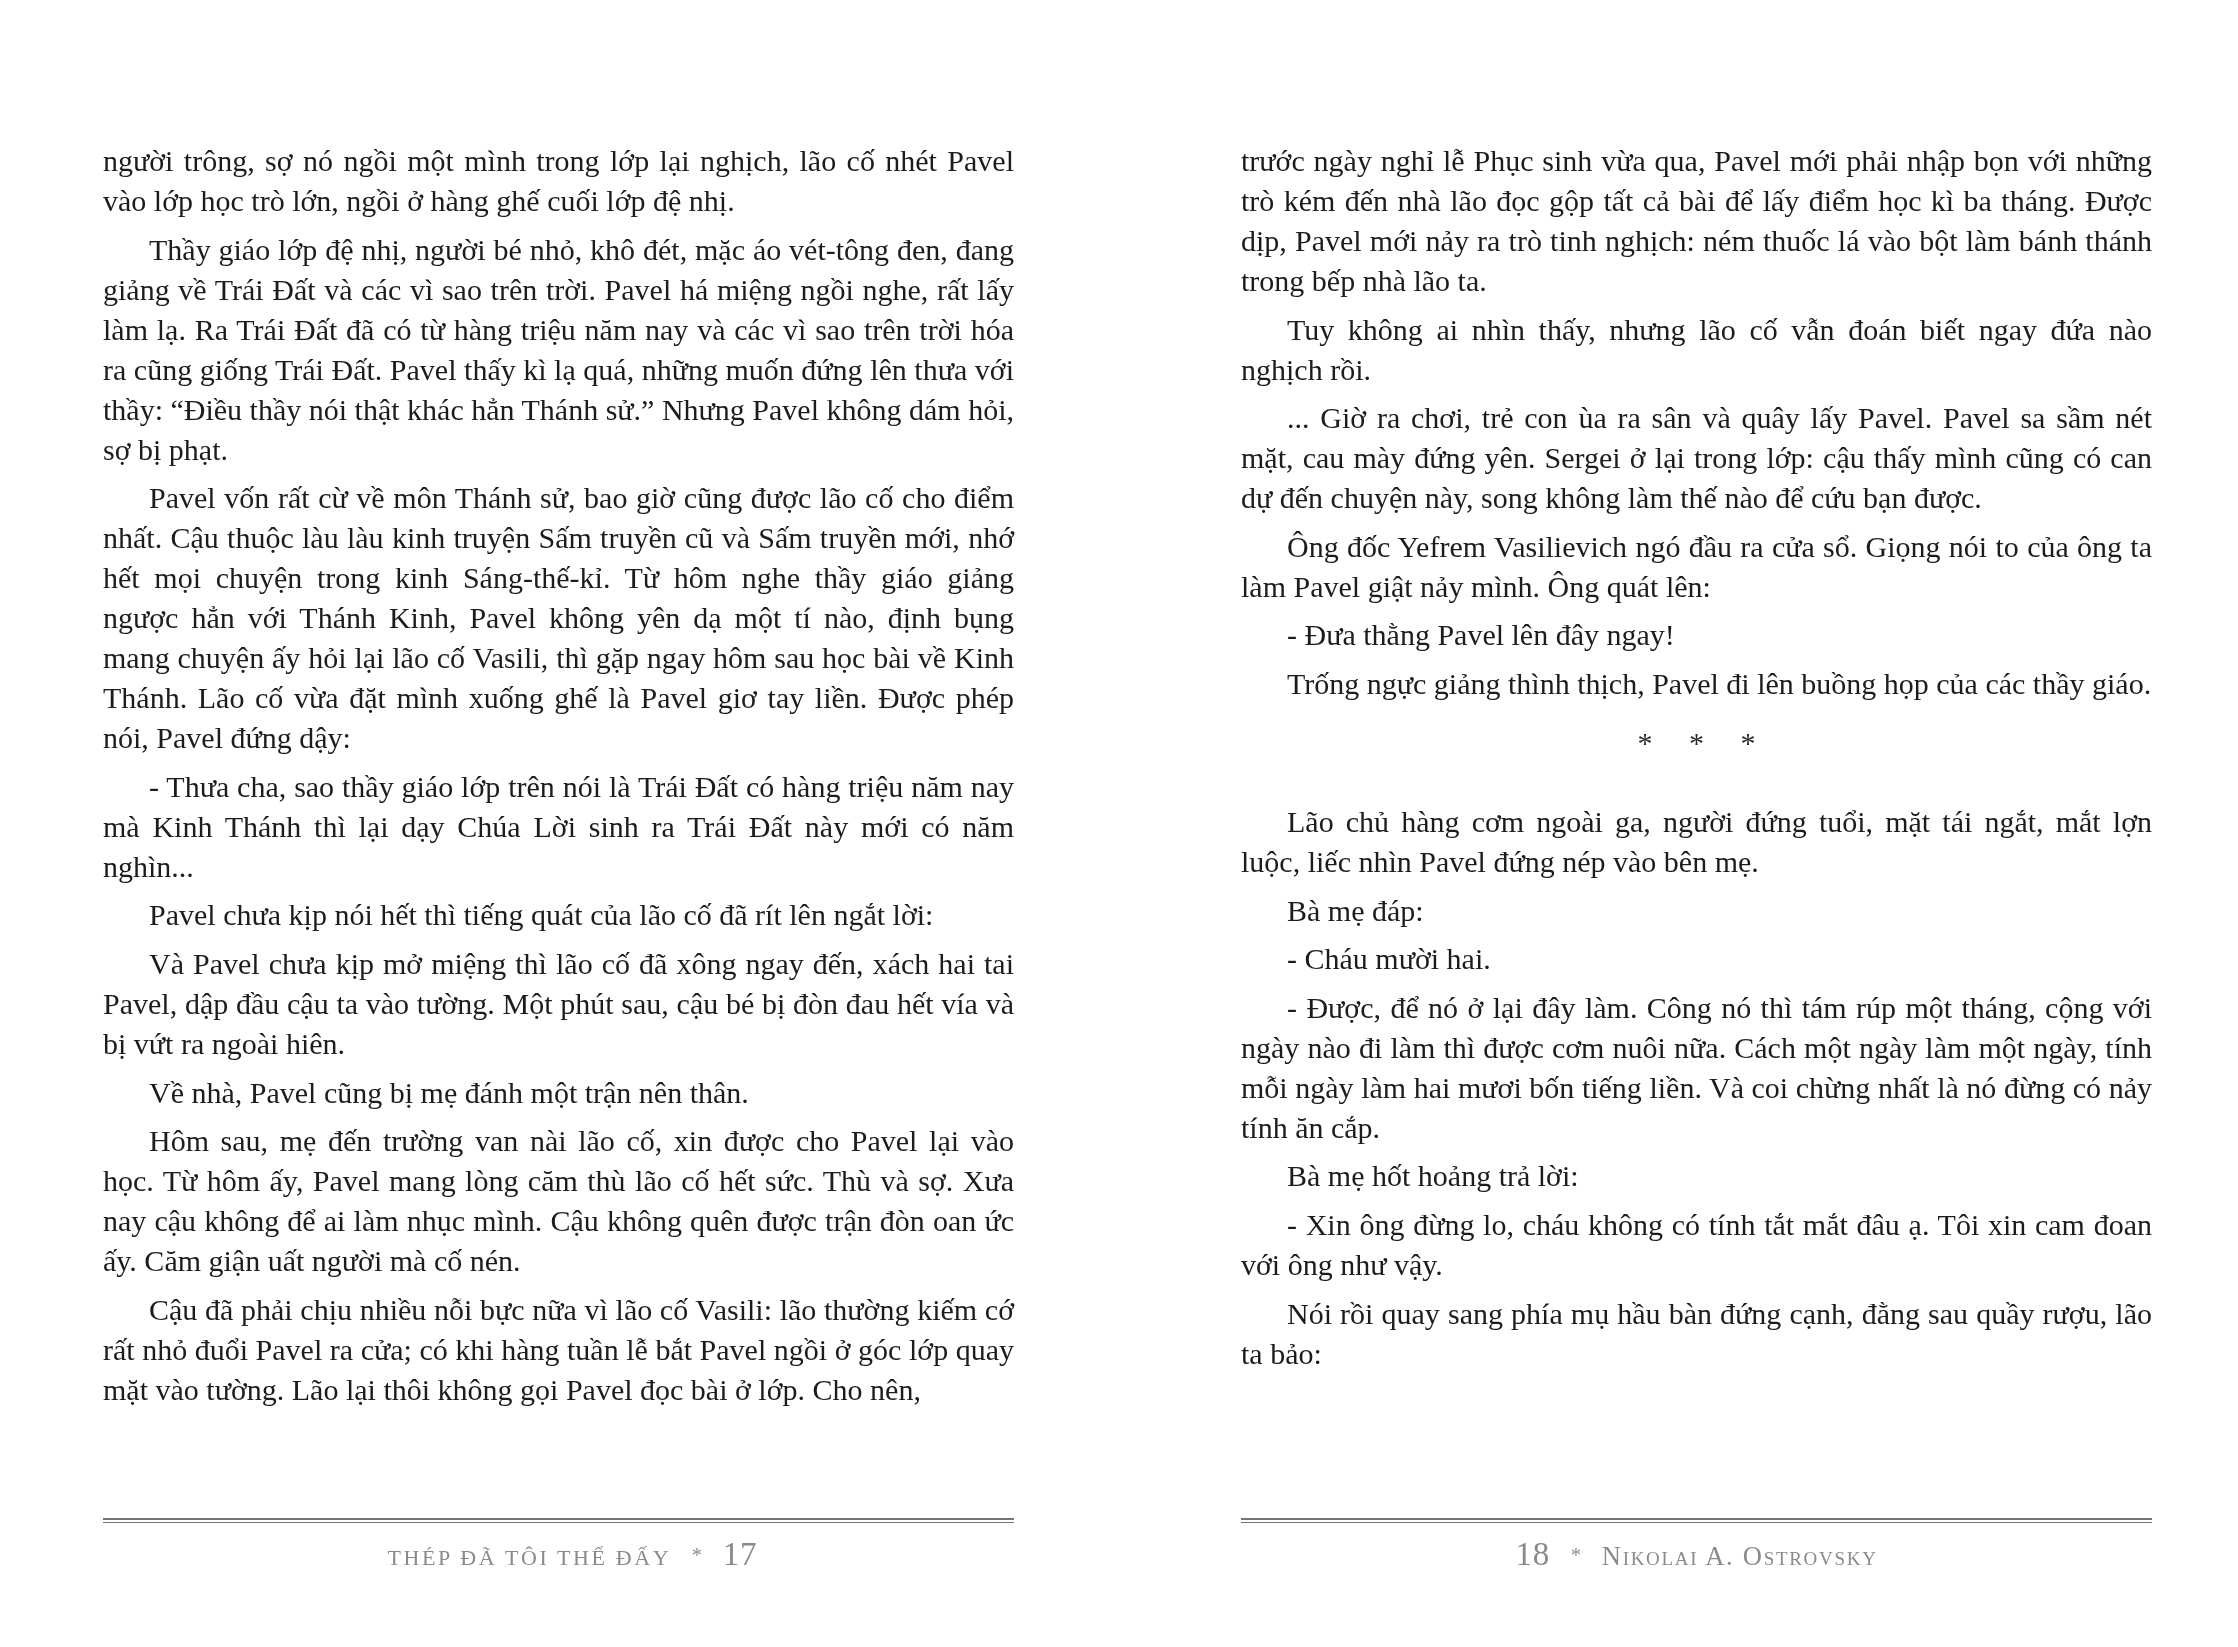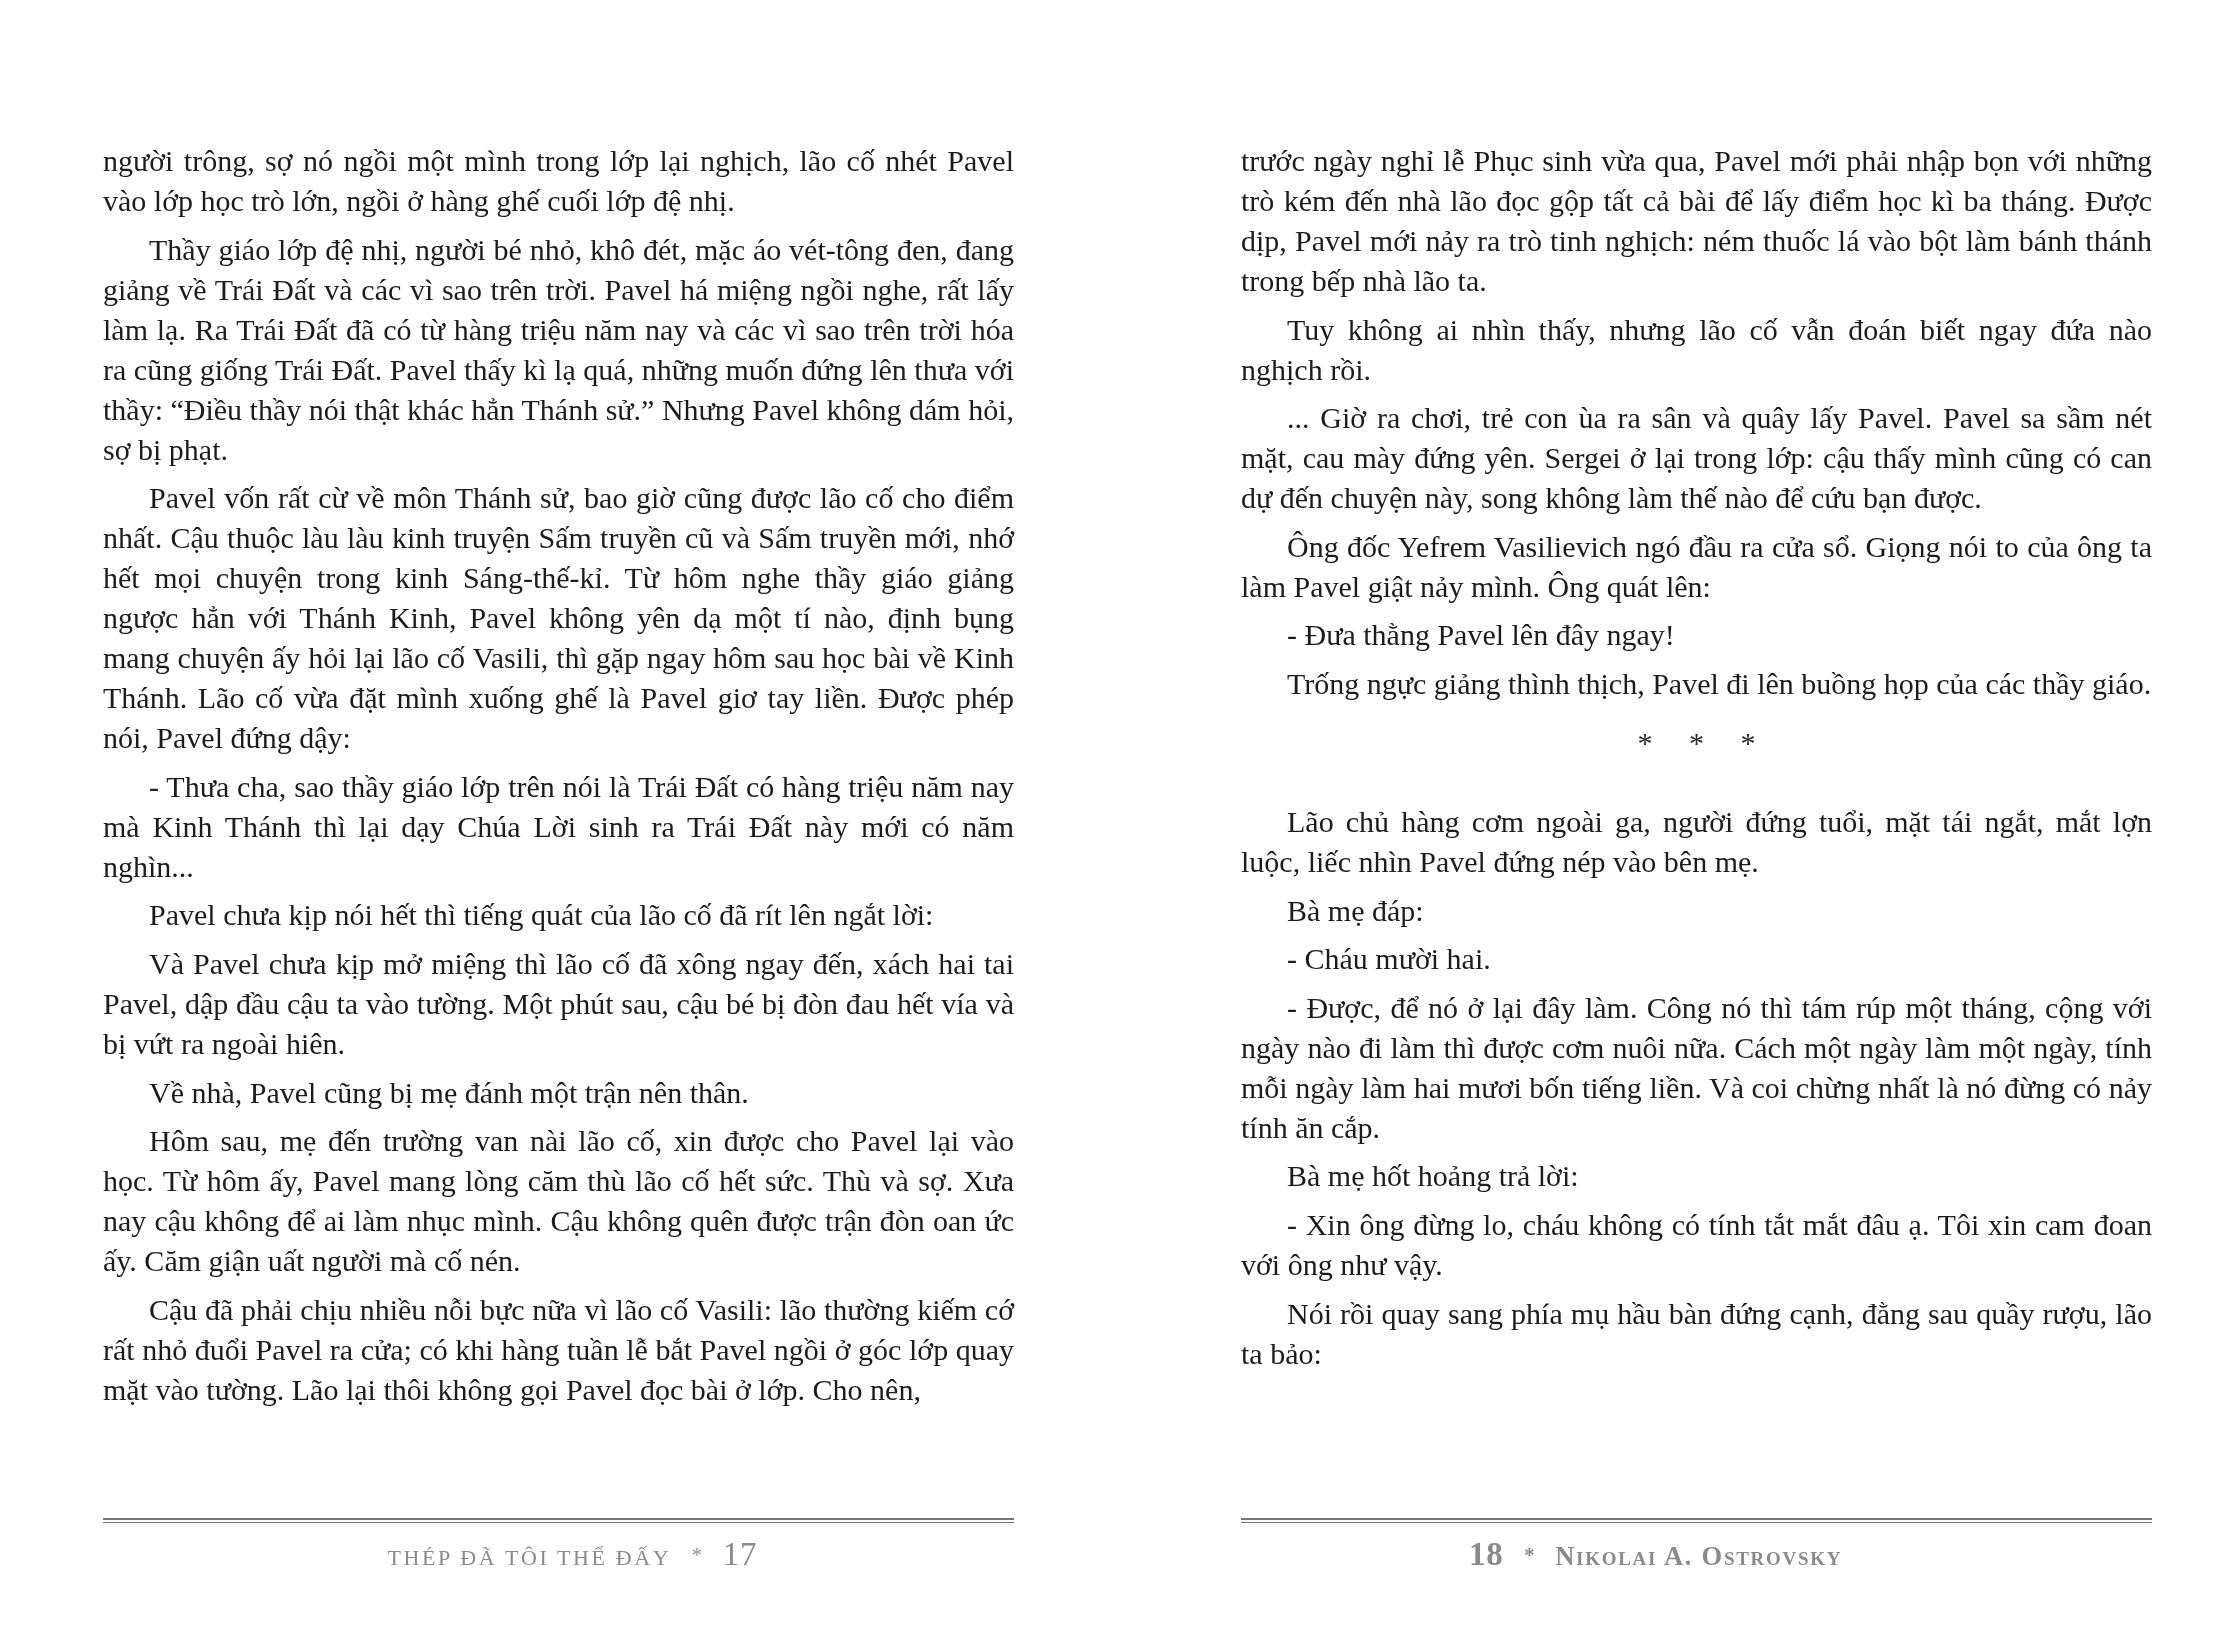--- a/index.html
+++ b/index.html
@@ -55,21 +55,21 @@
   .rule-right { left: 1241px; }
   .footer {
     position: absolute;
     top: 1536px;
     width: 911px;
     text-align: center;
     color: #8a8a8a;
     white-space: nowrap;
   }
   .f-left  { left: 103px; }
-  .f-right { left: 1200px; font-weight: bold; }
+  .f-right { left: 1241px; }
   .footer .book-title {
     font-size: 22px;
     letter-spacing: 2.6px;
     margin-left: 28px;
   }
   .footer .author-name {
     font-variant: small-caps;
     font-variant-caps: small-caps;
     font-size: 26.6px;
     letter-spacing: 1.7px;

